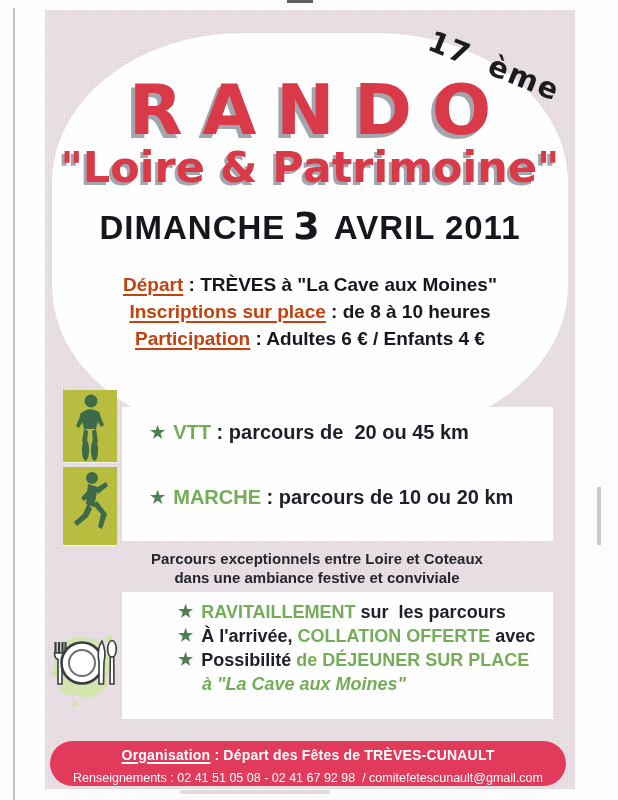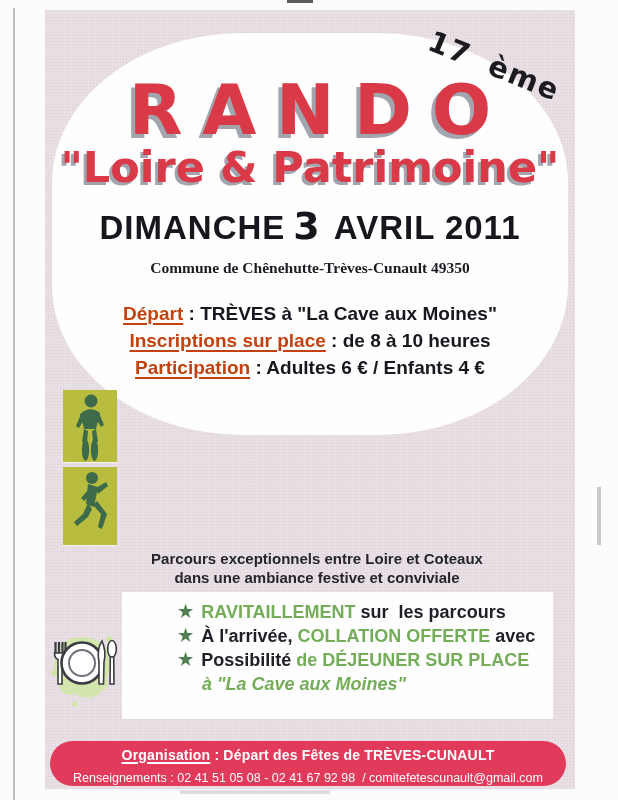--- a/index.html
+++ b/index.html
@@ -84,21 +84,20 @@
   <div class="scan-tick-top"></div>
   <div class="scan-smudge-right"></div>
   <div class="scan-smudge-bottom"></div>
 
   <div class="panel">
 
     <div class="oval">
       <div class="title">RANDO</div>
       <div class="subtitle">"Loire &amp; Patrimoine"</div>
       <div class="date-line"><span>DIMANCHE</span><span class="date-num">3</span><span>AVRIL 2011</span></div>
-      <div class="commune">Commune de Chênehutte-Trèves-Cunault 49350</div>
 
       <div class="info">
         <div><span class="info-label">Départ</span><span class="ws"> : TRÈVES à "La Cave aux Moines"</span></div>
         <div><span class="info-label">Inscriptions sur place</span><span class="ws"> : de 8 à 10 heures</span></div>
         <div><span class="info-label">Participation</span><span class="ws"> : Adultes 6 € / Enfants 4 €</span></div>
       </div>
     </div>
 
     <div class="edition">17 ème</div>
 
@@ -118,20 +117,24 @@
       <svg viewBox="0 0 54 78">
         <circle class="sil" cx="29" cy="11" r="6"></circle>
         <path class="sil" d="M25,17 L35,20 L31,40 L23,37 Z"></path>
         <path class="sil" d="M33,21 L43,15 L45,19 L35,27 Z"></path>
         <path class="sil" d="M26,22 L18,31 L21,34 L29,27 Z"></path>
         <path class="sil" d="M30,38 L38,47 L35,60 L39,62 L44,47 L34,34 Z"></path>
         <path class="sil" d="M25,36 L20,47 L11,55 L14,59 L25,50 L29,42 Z"></path>
       </svg>
     </div>
 
+    <div class="box box-activities">
+      <div class="activity-row first"><span class="star">★</span><span class="green">VTT</span><span class="ws"> : parcours de  20 ou 45 km</span></div>
+      <div class="activity-row second"><span class="star">★</span><span class="green">MARCHE</span><span class="ws"> : parcours de 10 ou 20 km</span></div>
+    </div>
 
     <div class="tagline">
       <div>Parcours exceptionnels entre Loire et Coteaux</div>
       <div>dans une ambiance festive et conviviale</div>
     </div>
 
     <div class="box box-features">
       <div class="features">
         <div class="feature-line"><span class="star">★</span><span class="green ws">RAVITAILLEMENT</span><span class="ws"> sur  les parcours</span></div>
         <div class="feature-line"><span class="star">★</span><span class="ws">À l'arrivée, </span><span class="green ws">COLLATION OFFERTE</span><span class="ws"> avec</span></div>

